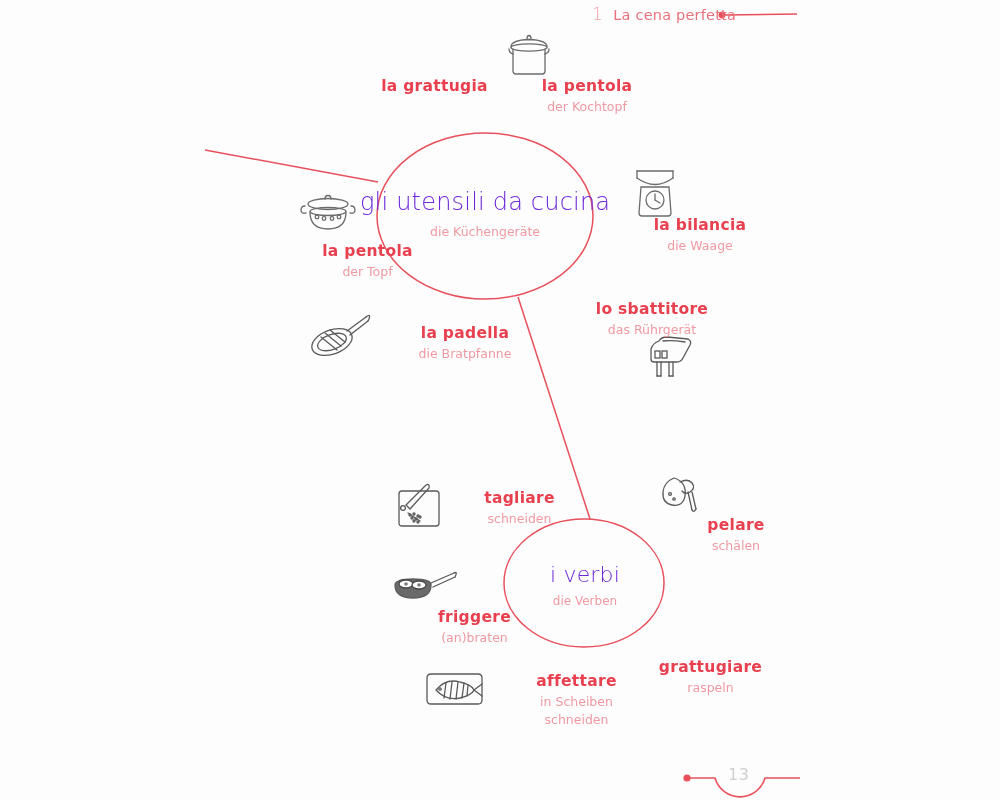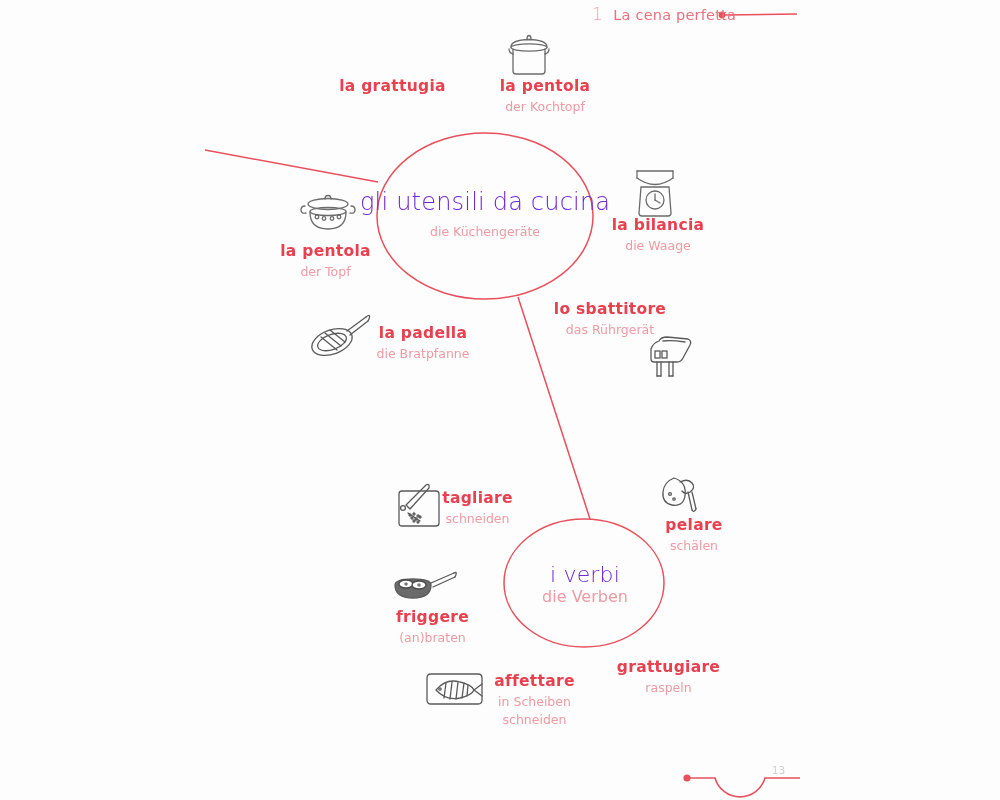--- a/index.html
+++ b/index.html
@@ -55,24 +55,23 @@
     color: #e8727c;
     letter-spacing: .2px;
   }
 
   
   .footer-num {
     position: absolute;
     left: 728px;
     top: 765px;
     font-family: "DejaVu Sans", sans-serif;
-    font-size: 10px;
+    font-size: 16px;
     color: #cfcfcf;
     letter-spacing: .5px;
-    margin-left: 44px;
   }
 
   
   .bubble-label {
     position: absolute;
     text-align: center;
     pointer-events: none;
   }
   .bubble-label .it {
     font-family: "DejaVu Sans", sans-serif;
@@ -87,27 +86,28 @@
     color: #ef9aa2;
     display: block;
     white-space: nowrap;
   }
   #bubble-main-label { left: 360px; top: 188px; width: 250px; }
   #bubble-main-label .it { font-size: 24px; letter-spacing: .2px; }
   #bubble-main-label .de { font-size: 12.5px; margin-top: 8px; }
 
   #bubble-verbs-label { left: 500px; top: 562px; width: 170px; }
   #bubble-verbs-label .it { font-size: 22px; letter-spacing: .2px; }
-  #bubble-verbs-label .de { font-size: 16px; }
+  #bubble-verbs-label .de { font-size: 12px; margin-top: 7px; }
 
   
   .vocab {
     position: absolute;
     text-align: center;
     white-space: nowrap;
+    margin-left: 42px;
   }
   .vocab .it {
     font-family: "DejaVu Sans", sans-serif;
     font-weight: bold;
     font-size: 15.5px;
     color: #e8404f;
     display: block;
     letter-spacing: .3px;
   }
   .vocab .de {

